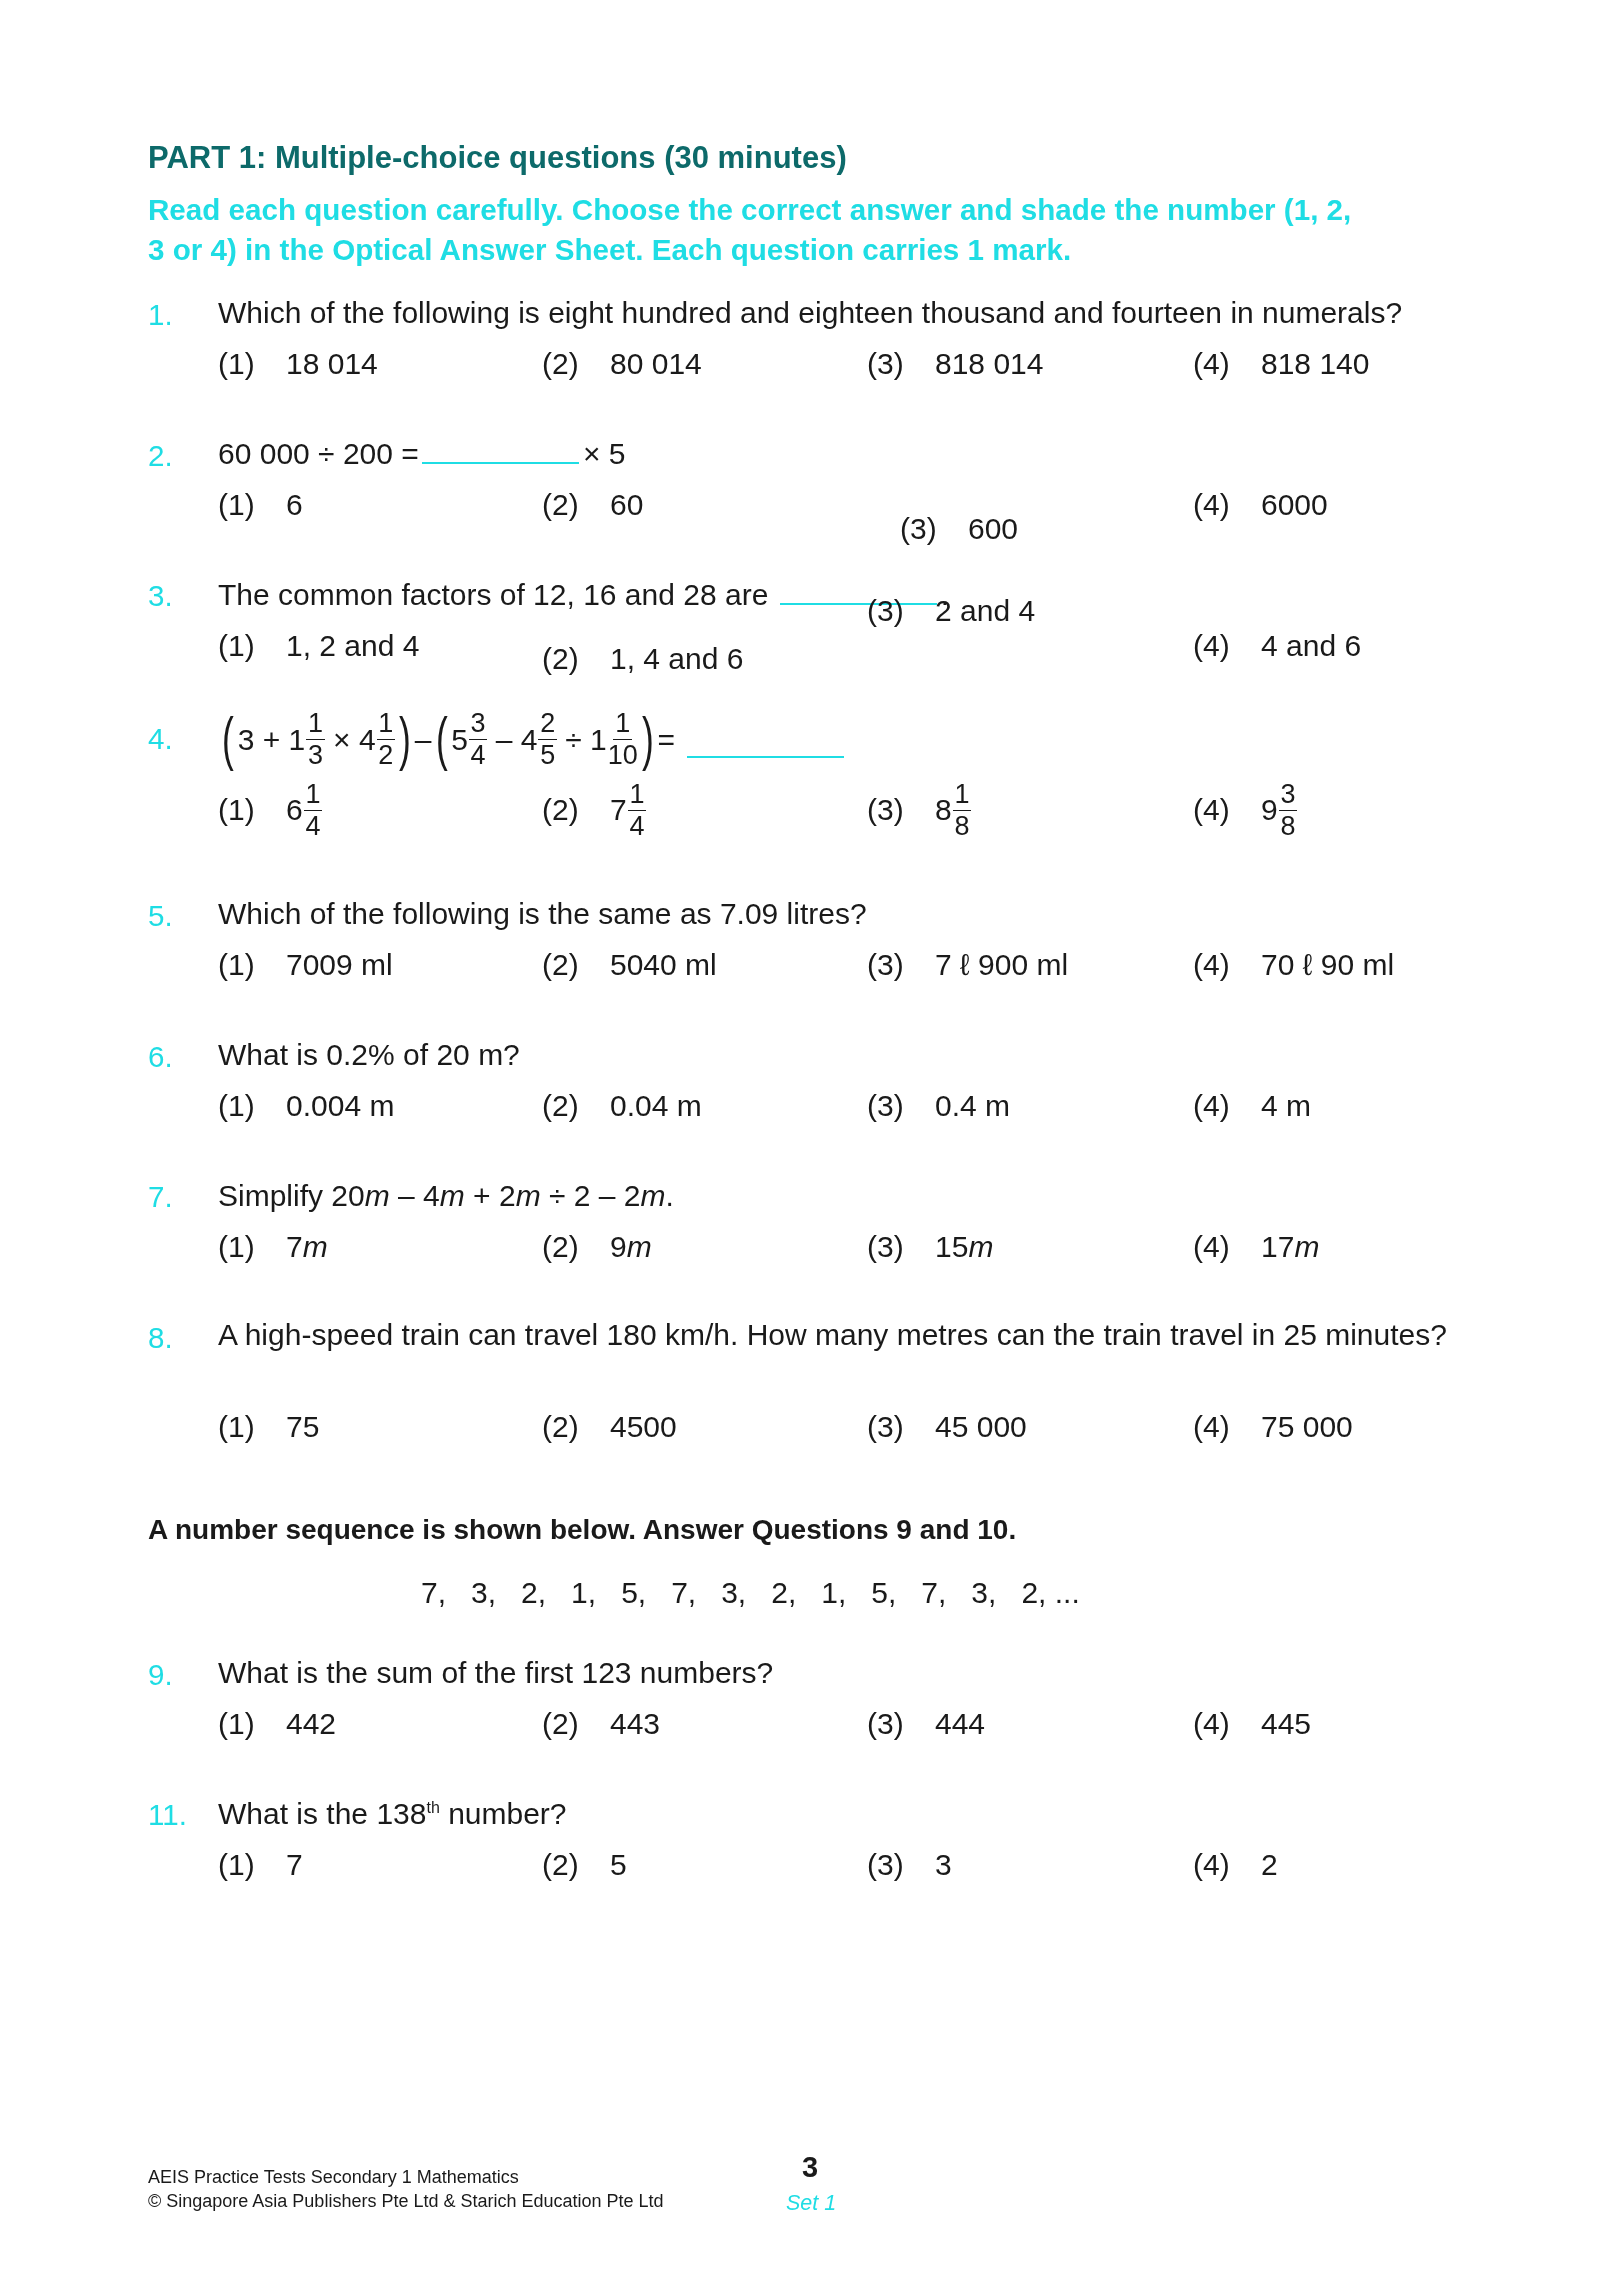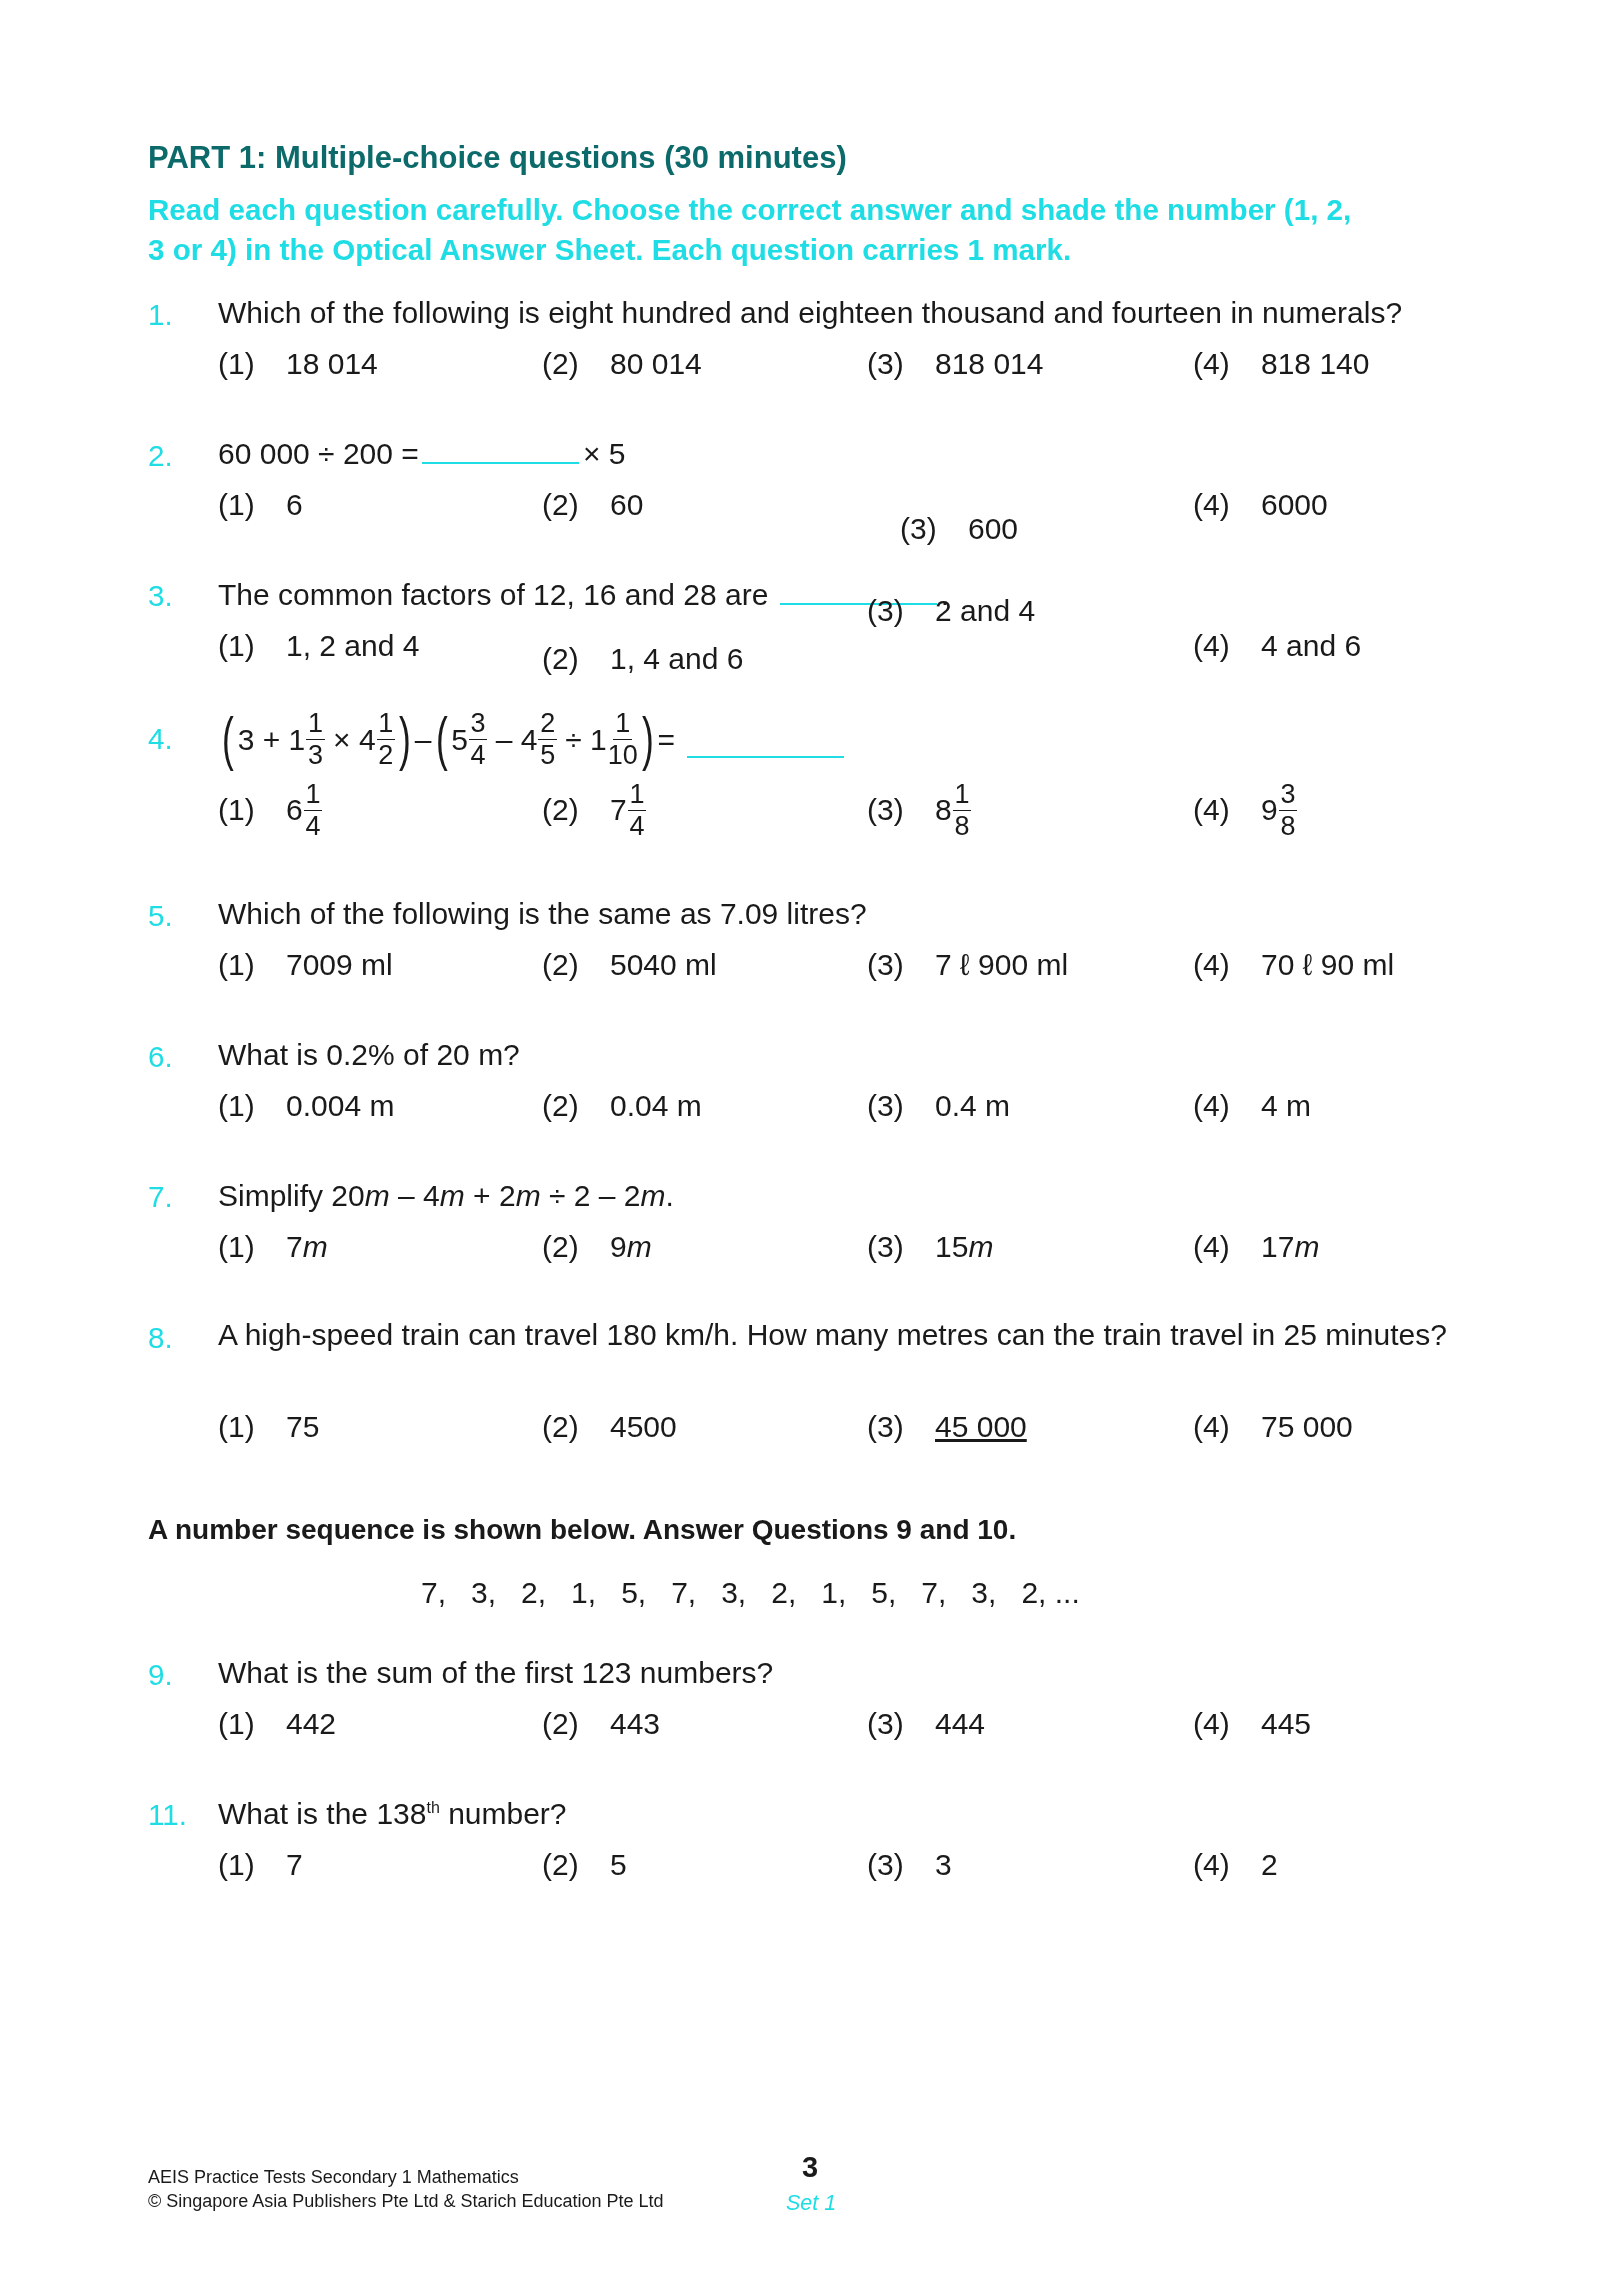--- a/index.html
+++ b/index.html
@@ -148,21 +148,21 @@
   <div class="opt" style="left:542px;top:1230px;"><span class="lbl">(2)</span><span>9</span><i class="var">m</i></div>
   <div class="opt" style="left:867px;top:1230px;"><span class="lbl">(3)</span><span>15</span><i class="var">m</i></div>
   <div class="opt" style="left:1193px;top:1230px;"><span class="lbl">(4)</span><span>17</span><i class="var">m</i></div>
 </div>
 
 <div>
   <span class="qnum" style="top:1321px;">8.</span>
   <div class="wrap" style="top:1315px;">A high-speed train can travel 180 km/h. How many metres can the train travel in 25 minutes?</div>
   <div class="opt" style="left:218px;top:1410px;"><span class="lbl">(1)</span><span>75</span></div>
   <div class="opt" style="left:542px;top:1410px;"><span class="lbl">(2)</span><span>4500</span></div>
-  <div class="opt" style="left:867px;top:1410px;text-decoration:underline;"><span class="lbl">(3)</span><span>45 000</span></div>
+  <div class="opt" style="left:867px;top:1410px;"><span class="lbl">(3)</span><span>45 000</span></div>
   <div class="opt" style="left:1193px;top:1410px;"><span class="lbl">(4)</span><span>75 000</span></div>
 </div>
 
 <div class="abs heading2">A number sequence is shown below. Answer Questions 9 and 10.</div>
 <div class="abs seq">
   <span>7,</span><span>3,</span><span>2,</span><span>1,</span><span>5,</span><span>7,</span><span>3,</span><span>2,</span><span>1,</span><span>5,</span><span>7,</span><span>3,</span><span>2, ...</span>
 </div>
 
 <div>
   <span class="qnum" style="top:1658px;">9.</span>

